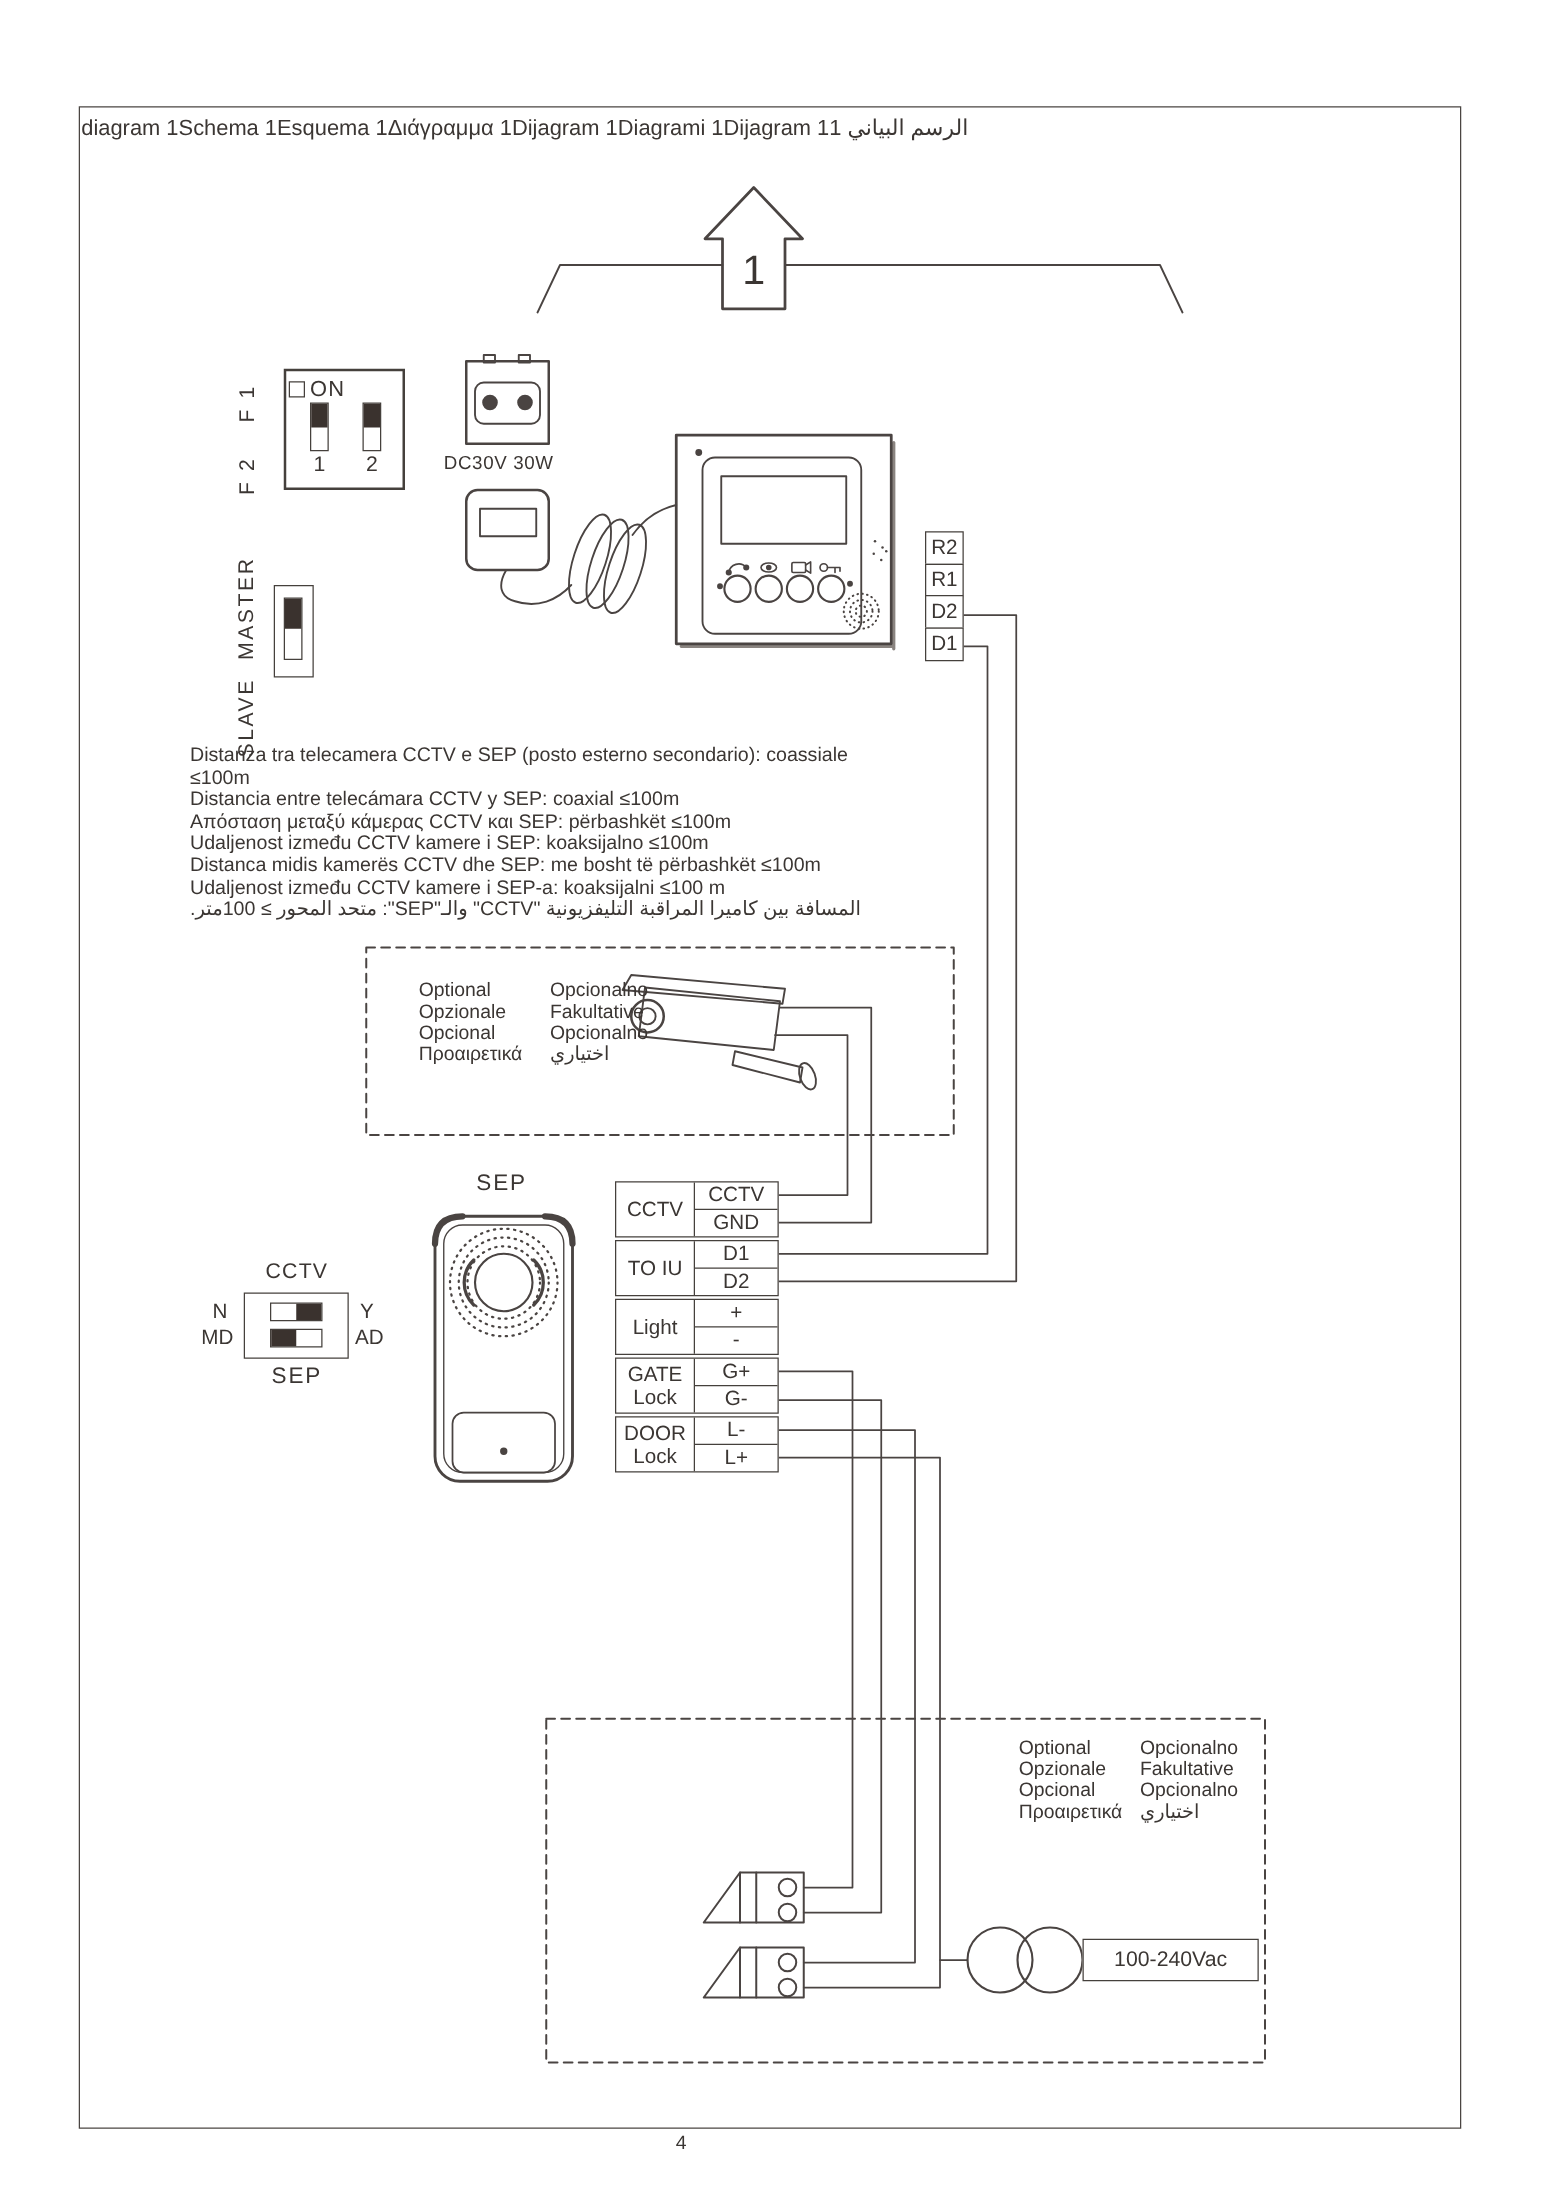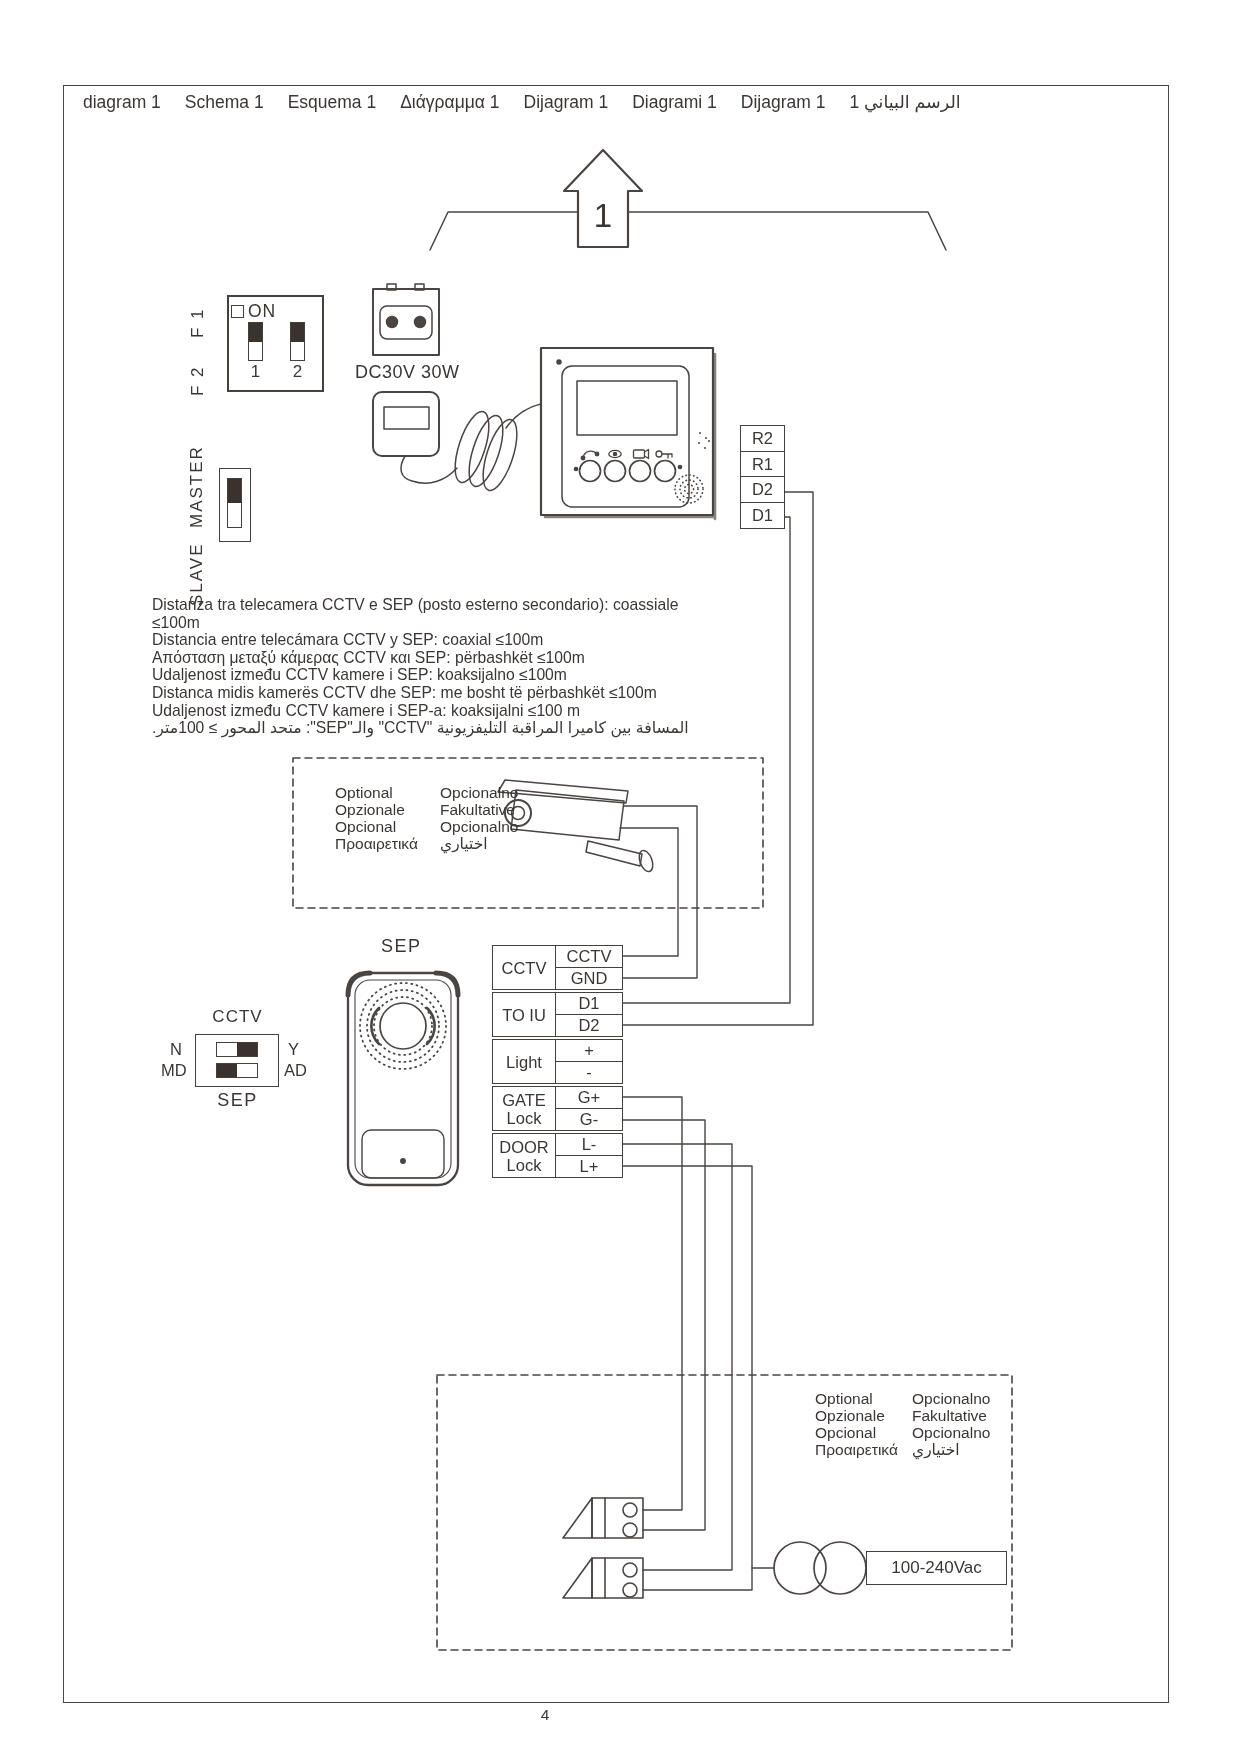--- a/index.html
+++ b/index.html
@@ -1,34 +1,34 @@
 <!DOCTYPE html>
 <html><head>
 <meta charset="utf-8">
 <style>
   html,body{margin:0;padding:0;background:#ffffff;}
   .canvas{position:relative;width:1241px;height:1755px;background:#fff;
           font-family:"Liberation Sans","DejaVu Sans",sans-serif;color:#3b3633;overflow:hidden;}
   .abs{position:absolute;}
   .page-border{left:63px;top:85px;width:1104px;height:1616px;border:1.6px solid #4a4542;}
-  .hdr{left:83px;top:92px;display:flex;gap:24px;font-size:17.5px;white-space:nowrap;}
+  .hdr{left:65px;top:92px;display:flex;font-size:17.5px;white-space:nowrap;}
   .arrow-num{left:578px;top:197px;width:50px;text-align:center;font-size:33px;}
   .vlabel{position:absolute;transform-origin:0 0;transform:rotate(-90deg);white-space:nowrap;
           font-size:17px;letter-spacing:2px;}
   .dip-box{left:227px;top:295px;width:97px;height:97px;border:2px solid #45403c;box-sizing:border-box;}
   .on-square{left:231px;top:305px;width:13px;height:13px;border:1.6px solid #45403c;box-sizing:border-box;}
   .on-label{left:248px;top:301px;font-size:17.5px;letter-spacing:1px;}
   .slider-v{border:1.6px solid #45403c;box-sizing:border-box;background:#fff;}
   .slider-v .knob-top{width:100%;height:50%;background:#3a322e;}
   .slider-h{border:1.6px solid #45403c;box-sizing:border-box;background:#fff;display:flex;}
   .dark{background:#3a322e;}
   .half-h{width:50%;height:100%;}
   .num{font-size:17px;text-align:center;width:19px;}
-  .dc-label{left:355px;top:362px;font-size:18px;letter-spacing:.5px;}
-  .rterm{width:45px;height:27px;border:1.6px solid #45403c;box-sizing:border-box;margin-top:-1.6px;
+  .dc-label{left:355px;top:362px;font-size:15px;letter-spacing:.5px;}
+  .rterm{width:31px;height:27px;border:1.6px solid #45403c;box-sizing:border-box;margin-top:-1.6px;
          text-align:center;font-size:16.5px;line-height:24px;background:#fff;}
   .notes{left:152px;top:596px;width:560px;font-size:15.7px;line-height:17.6px;}
   .rtl-line{direction:rtl;text-align:left;}
   .optcol{font-size:15.5px;line-height:16.9px;}
   .sep-label{left:381px;top:936px;font-size:18px;letter-spacing:1.5px;}
   .cctv-top{left:196px;top:1007px;width:83px;text-align:center;font-size:17px;letter-spacing:1px;}
   .sw-frame{left:195px;top:1034px;width:84px;height:53px;border:1.9px solid #45403c;box-sizing:border-box;}
   .sw-side{font-size:16.5px;}
   .sep-bottom{left:196px;top:1090px;width:83px;text-align:center;font-size:18px;letter-spacing:1.5px;}
   .gbox{position:absolute;left:492px;width:131px;height:45px;border:1.6px solid #45403c;

